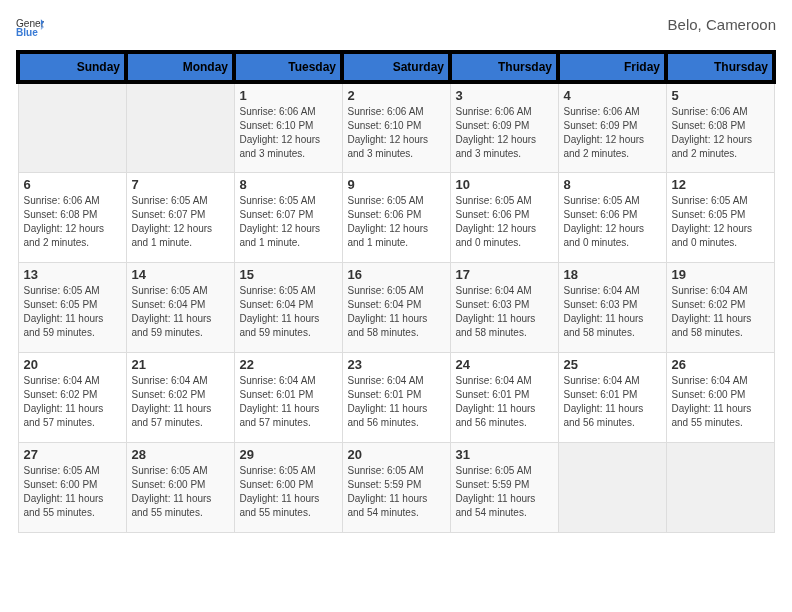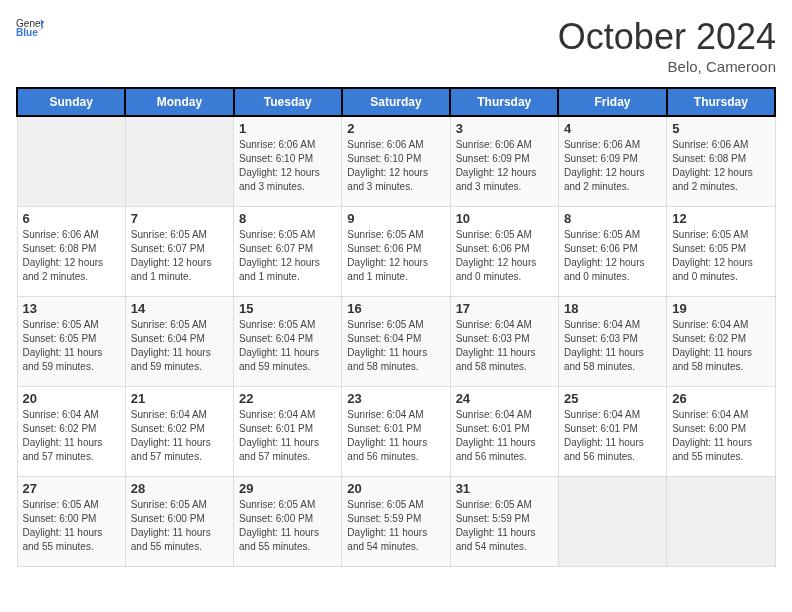--- a/index.html
+++ b/index.html
@@ -28,26 +28,26 @@
     .title-block { text-align: right; }
     .month-title { font-size: 36px; color: #333; font-weight: 300; }
     .location { font-size: 15px; color: #555; }
     table {
       width: 100%;
       border-collapse: collapse;
       table-layout: fixed;
     }
     thead th {
       background: #3a7bd5;
-      color: #ffffff;
+      color: #000000;
       font-size: 12px;
       font-weight: bold;
       padding: 6px 4px;
-      text-align: center;
-      border: 2px solid #000000;
+      text-align: right;
+      border: 4px solid #000000;
     }
     tbody td {
       border: 1px solid #ddd;
       vertical-align: top;
       padding: 4px 5px;
       font-size: 10.5px;
       color: #333;
       height: 90px;
       background: #fff;
     }
@@ -67,21 +67,20 @@
 <div class="header">
   <div class="logo">
     <svg class="logo-icon" viewBox="0 0 36 28">
       <text x="0" y="14" font-size="13" fill="#333" font-family="Arial">General</text>
       <text x="0" y="26" font-size="13" fill="#3a7bd5" font-family="Arial" font-weight="bold">Blue</text>
       <polygon points="32,4 36,8 32,12" fill="#3a7bd5"></polygon>
       <polygon points="32,10 36,14 32,18" fill="#3a7bd5" opacity="0.6"></polygon>
     </svg>
   </div>
   <div class="title-block">
-    <div class="month-title">October 2024</div>
     <div class="location">Belo, Cameroon</div>
   </div>
 </div>
 
 <table>
   <thead>
     <tr>
     <th>Sunday</th>
         <th>Monday</th>
         <th>Tuesday</th>

